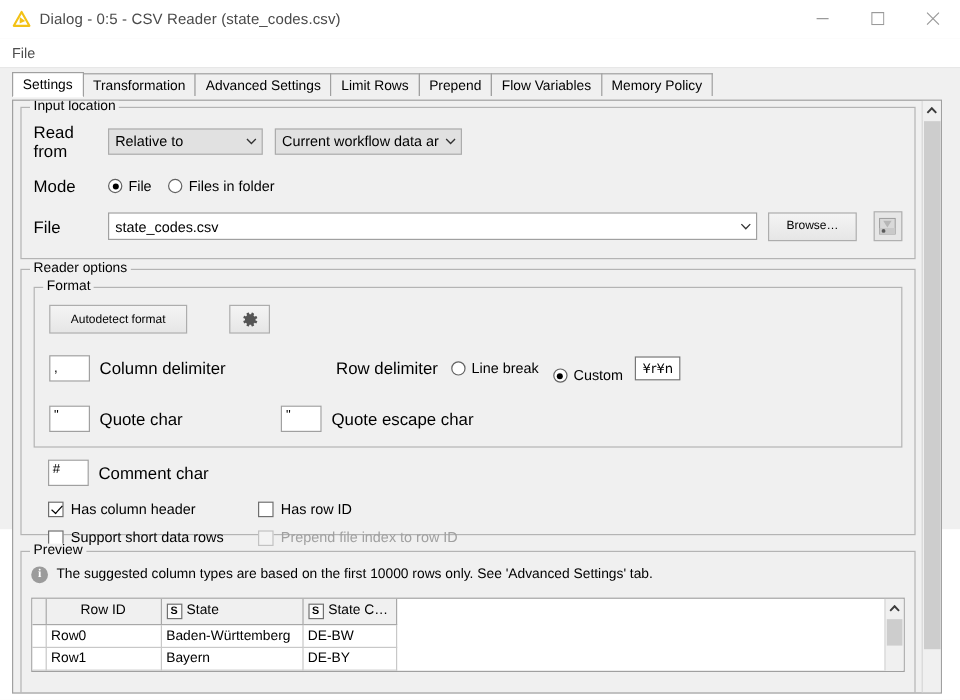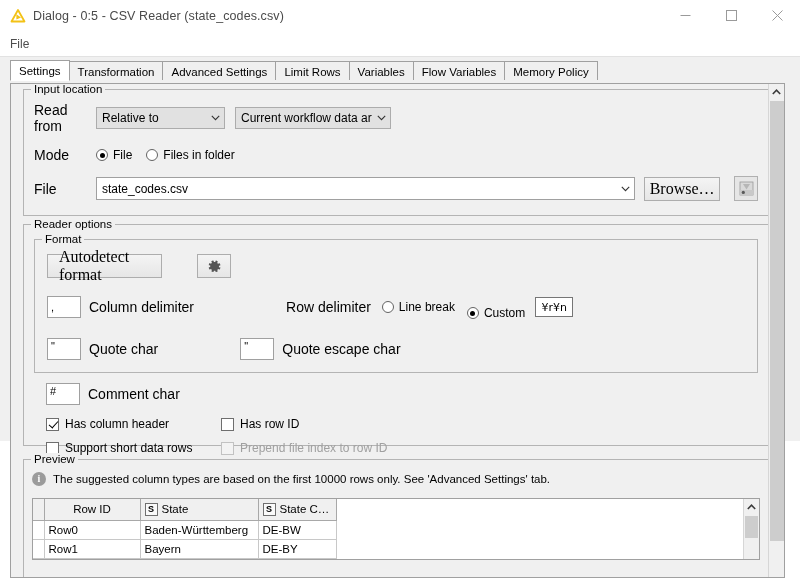--- a/index.html
+++ b/index.html
@@ -115,21 +115,21 @@
     top: 83px;
     width: 775px;
     height: 495px;
     background: #f0f0f0;
     border: 1px solid #a0a0a0;
     box-sizing: border-box;
     overflow: hidden;
   }
   .inner {
     position: absolute;
-    left: 6px; top: 0;
+    left: 0; top: 0;
     width: 758px;
     height: 493px;
     box-sizing: border-box;
     padding: 5px 6px 0 6px;
   }
 
   
   .group {
     border: 1px solid #b4b4b4;
     margin-bottom: 8px;
@@ -241,28 +241,27 @@
     transform: rotate(42deg);
   }
   .cb-wrap.disabled { color: #a0a0a0; }
   .cb-wrap.disabled .cbx { border-color: #c2c2c2; background: #f3f3f3; }
 
   
   .btn {
     border: 1px solid #adadad;
     background: linear-gradient(#f4f4f4, #e6e6e6);
     height: 24px;
-    font-size: 16px;
+    font-size: 10px;
     display: inline-flex;
     align-items: center;
     justify-content: center;
     padding: 0 11px;
     box-sizing: border-box;
     color: #000;
-    font-family: Liberation Serif, serif;
   }
   .icon-btn {
     width: 34px;
     padding: 0;
   }
   .fv-btn {
     width: 25px; height: 25px;
     border: 1px solid #b0b0b0;
     background: #e6e6e6;
     display: inline-flex;
@@ -451,21 +450,21 @@
 
   <div class="menubar">
     <div class="menu-item">File</div>
   </div>
 
   <div class="tabstrip">
     <div class="tab selected">Settings</div>
     <div class="tab">Transformation</div>
     <div class="tab">Advanced Settings</div>
     <div class="tab">Limit Rows</div>
-    <div class="tab">Variables</div>
+    <div class="tab">Prepend</div>
     <div class="tab">Flow Variables</div>
     <div class="tab">Memory Policy</div>
   </div>
 
   <div class="content">
     <div class="inner">
 
       <div class="group" style="height:127px;">
         <div class="group-title">Input location</div>
         <div class="group-body" style="padding-top:12px;">

